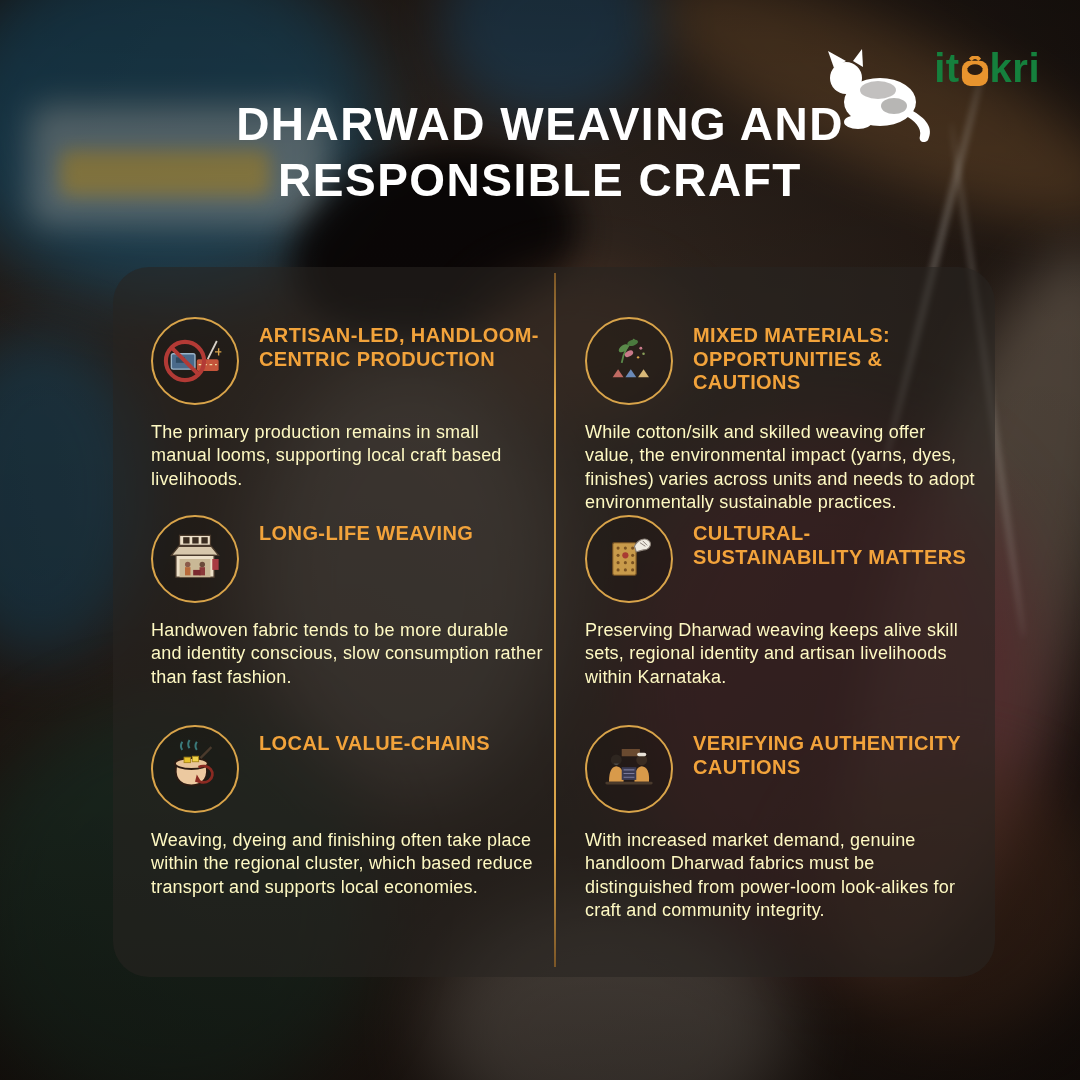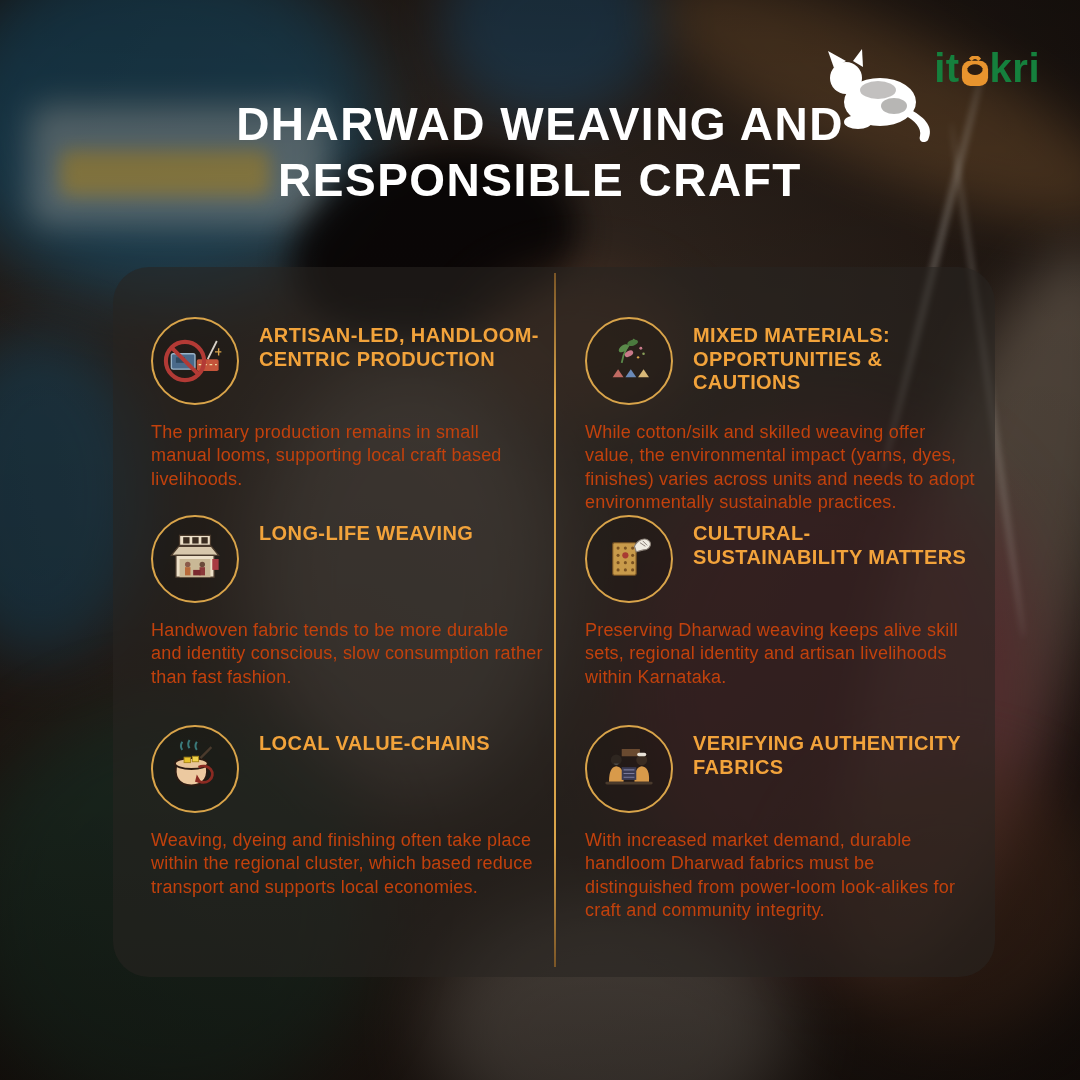--- a/index.html
+++ b/index.html
@@ -38,21 +38,21 @@
   .card.c5{left:38px;top:458px;} .card.c6{left:472px;top:458px;}
   .card-head{display:flex;align-items:flex-start;gap:20px;}
   .icon-circle{
     width:84px;height:84px;flex:none;border:2px solid #D9A44A;border-radius:50%;
     background:rgba(15,10,8,.25);display:flex;align-items:center;justify-content:center;
   }
   .card-heading{
     padding-top:7px;color:#F2A33B;font-weight:bold;font-size:20px;line-height:1.18;letter-spacing:.4px;
   }
   .card-body{
-    margin-top:16px;color:#c2410c;font-size:18px;line-height:1.3;letter-spacing:.2px;max-width:396px;
+    margin-top:16px;color:#fef9c3;font-size:18px;line-height:1.3;letter-spacing:.2px;max-width:396px;
   }
 </style>
 </head>
 <body>
 
 <div class="bg">
   <div class="blob" style="left:-60px;top:-60px;width:440px;height:360px;background:#17628a;opacity:.55;filter:blur(34px);"></div>
   <div class="blob" style="left:440px;top:-70px;width:220px;height:190px;background:#1d5a86;opacity:.5;filter:blur(26px);"></div>
   <div class="blob" style="left:30px;top:105px;width:300px;height:120px;background:#cfc9bf;opacity:.4;filter:blur(16px);border-radius:18px;"></div>
   <div class="blob" style="left:60px;top:150px;width:210px;height:46px;background:#c89a20;opacity:.55;filter:blur(9px);border-radius:10px;"></div>
@@ -220,17 +220,17 @@
           <path d="M27,38 q3,4 6,0" fill="#4a4a4a"></path>
           <path d="M22,58 q0,-16 8,-17 q9,1 8,17 Z" fill="#d89a4a"></path>
           <circle cx="58" cy="34" r="6" fill="#3a2c22"></circle>
           <rect x="53" y="26" width="10" height="4" rx="2" fill="#e8e2d8"></rect>
           <path d="M50,58 q0,-16 8,-17 q9,1 8,17 Z" fill="#d89a4a"></path>
           <rect x="36" y="42" width="16" height="14" fill="#3a3a52"></rect>
           <path d="M38,45 h12 M38,49 h12 M38,53 h12" stroke="#7a7a9a" stroke-width="1.2"></path>
           <rect x="18" y="58" width="52" height="3" rx="1.5" fill="#4a3a2c"></rect>
         </svg>
       </div>
-      <div class="card-heading">VERIFYING AUTHENTICITY FABRICS</div>
-    </div>
-    <div class="card-body">With increased market demand, durable handloom Dharwad fabrics must be distinguished from power-loom look-alikes for craft and community integrity.</div>
+      <div class="card-heading">VERIFYING AUTHENTICITY CAUTIONS</div>
+    </div>
+    <div class="card-body">With increased market demand, genuine handloom Dharwad fabrics must be distinguished from power-loom look-alikes for craft and community integrity.</div>
   </div>
 </div>
 
 </body></html>

